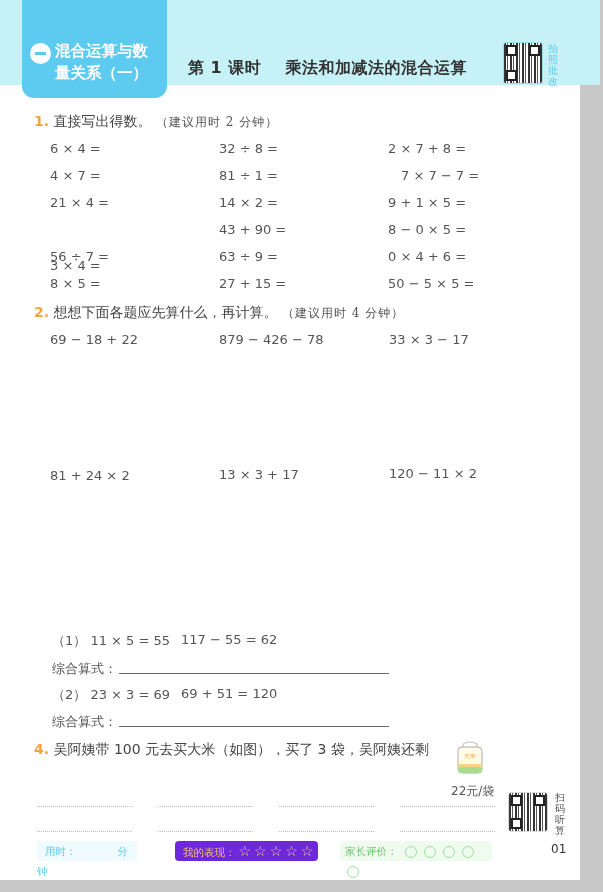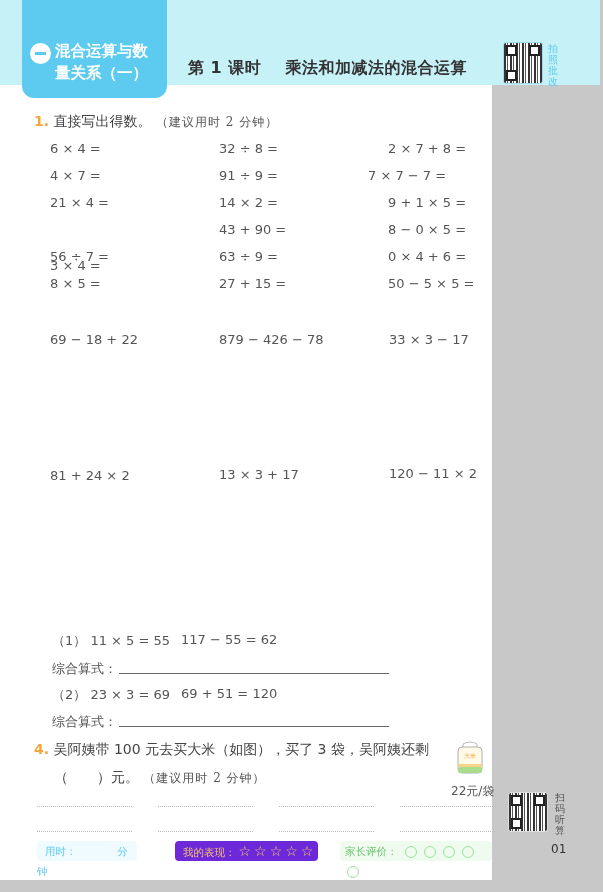--- a/index.html
+++ b/index.html
@@ -1,18 +1,18 @@
 <!DOCTYPE html>
 <html><head>
 <meta charset="utf-8">
 <style>
   html, body { margin:0; padding:0; }
   body { width:603px; height:892px; background:#c8c8c8; position:relative; overflow:hidden;
          font-family:"DejaVu Sans", "Liberation Sans", sans-serif; color:#444; }
-  .page { position:absolute; left:0; top:0; width:492px; height:880px; background:#fff; }
+  .page { position:absolute; left:0; top:0; width:580px; height:880px; background:#fff; }
   .header-band { position:absolute; left:0; top:0; width:600px; height:85px; background:#c6f1f7; }
   .unit-tab { position:absolute; left:22px; top:0; width:145px; height:98px; background:#5ccbef;
               border-radius:0 0 12px 12px; }
   .unit-circle { position:absolute; left:30px; top:43px; width:21px; height:21px; border-radius:50%;
                  background:#fff; }
   .unit-circle::after { content:""; position:absolute; left:5px; top:9px; width:11px; height:3px; background:#5ccbef; }
   .unit-title { position:absolute; left:55px; top:40px; width:110px; color:#fff; font-size:15.5px;
                 font-weight:bold; line-height:22px; }
   .lesson-title { position:absolute; left:188px; top:58px; font-size:16px; font-weight:bold; color:#333;
                   white-space:pre; letter-spacing:0.5px; }
@@ -69,35 +69,40 @@
   <div>
     <div class="expr" style="left:50px;top:141px;">6 × 4 =</div>
     <div class="expr" style="left:50px;top:168px;">4 × 7 =</div>
     <div class="expr" style="left:50px;top:195px;">21 × 4 =</div>
     <div class="expr" style="left:50px;top:222px;margin-top:36px;">3 × 4 =</div>
     <div class="expr" style="left:50px;top:249px;">56 ÷ 7 =</div>
     <div class="expr" style="left:50px;top:276px;text-align:right;">8 × 5 =</div>
   </div>
   <div>
     <div class="expr" style="left:219px;top:141px;">32 ÷ 8 =</div>
-    <div class="expr" style="left:219px;top:168px;">91 ÷ 9 =</div>
+    <div class="expr" style="left:219px;top:168px;">81 ÷ 1 =</div>
     <div class="expr" style="left:219px;top:195px;">14 × 2 =</div>
     <div class="expr" style="left:219px;top:222px;">43 + 90 =</div>
     <div class="expr" style="left:219px;top:249px;">63 ÷ 9 =</div>
     <div class="expr" style="left:219px;top:276px;">27 + 15 =</div>
   </div>
   <div>
     <div class="expr" style="left:388px;top:141px;">2 × 7 + 8 =</div>
-    <div class="expr" style="left:368px;top:168px;">7 × 7 − 7 =</div>
+    <div class="expr" style="left:401px;top:168px;">7 × 7 − 7 =</div>
     <div class="expr" style="left:388px;top:195px;">9 + 1 × 5 =</div>
     <div class="expr" style="left:388px;top:222px;">8 − 0 × 5 =</div>
     <div class="expr" style="left:388px;top:249px;">0 × 4 + 6 =</div>
     <div class="expr" style="left:388px;top:276px;">50 − 5 × 5 =</div>
   </div>
 
+  <div class="q-title" style="top:304px;">
+    <span class="q-num">2.</span>
+    <span>想想下面各题应先算什么，再计算。</span>
+    <span class="hint">（建议用时 4 分钟）</span>
+  </div>
   <div class="expr" style="left:50px;top:332px;">69 − 18 + 22</div>
   <div class="expr" style="left:219px;top:332px;">879 − 426 − 78</div>
   <div class="expr" style="left:389px;top:332px;">33 × 3 − 17</div>
   <div class="expr" style="left:50px;top:468px;">81 + 24 × 2</div>
   <div class="expr" style="left:219px;top:467px;">13 × 3 + 17</div>
   <div class="expr" style="left:389px;top:466px;">120 − 11 × 2</div>
 
   <div class="expr" style="left:52px;top:632px;text-align:center;">
     <span>（1）</span>
     <span>11 × 5 = 55</span>
@@ -110,26 +115,20 @@
     <span>（2）</span>
     <span>23 × 3 = 69</span>
   </div>
   <div class="expr" style="left:181px;top:686px;">69 + 51 = 120</div>
   <div class="expr" style="left:52px;top:713px;">综合算式：</div>
   <div class="answer-line" style="left:119px;top:726px;width:270px;"></div>
 
   <div class="q-title" style="top:741px;">
     <span class="q-num">4.</span>
     <span>吴阿姨带 100 元去买大米（如图），买了 3 袋，吴阿姨还剩</span>
-  </div>
-  <div class="q-title" style="left:54px;top:769px;">
-    <span>（</span>
-    <span style="display:inline-block;width:20px;"></span>
-    <span>）元。</span>
-    <span class="hint">（建议用时 2 分钟）</span>
   </div>
 
   <svg class="rice-bag" viewBox="0 0 30 36">
     <path d="M8 4 Q15 0 22 4 L22 8 L8 8 Z" fill="#fff" stroke="#aaa" stroke-width="0.8"></path>
     <rect x="3" y="7" width="24" height="26" rx="4" fill="#fffbe8" stroke="#999" stroke-width="0.8"></rect>
     <rect x="3" y="27" width="24" height="6" rx="2" fill="#a9dd8d"></rect>
     <rect x="3" y="24" width="24" height="3" fill="#f5d58a"></rect>
     <text x="15" y="18" font-size="6" text-anchor="middle" fill="#f6a53c">大米</text>
   </svg>
   <div class="expr" style="left:451px;top:783px;font-size:12px;">22元/袋</div>

